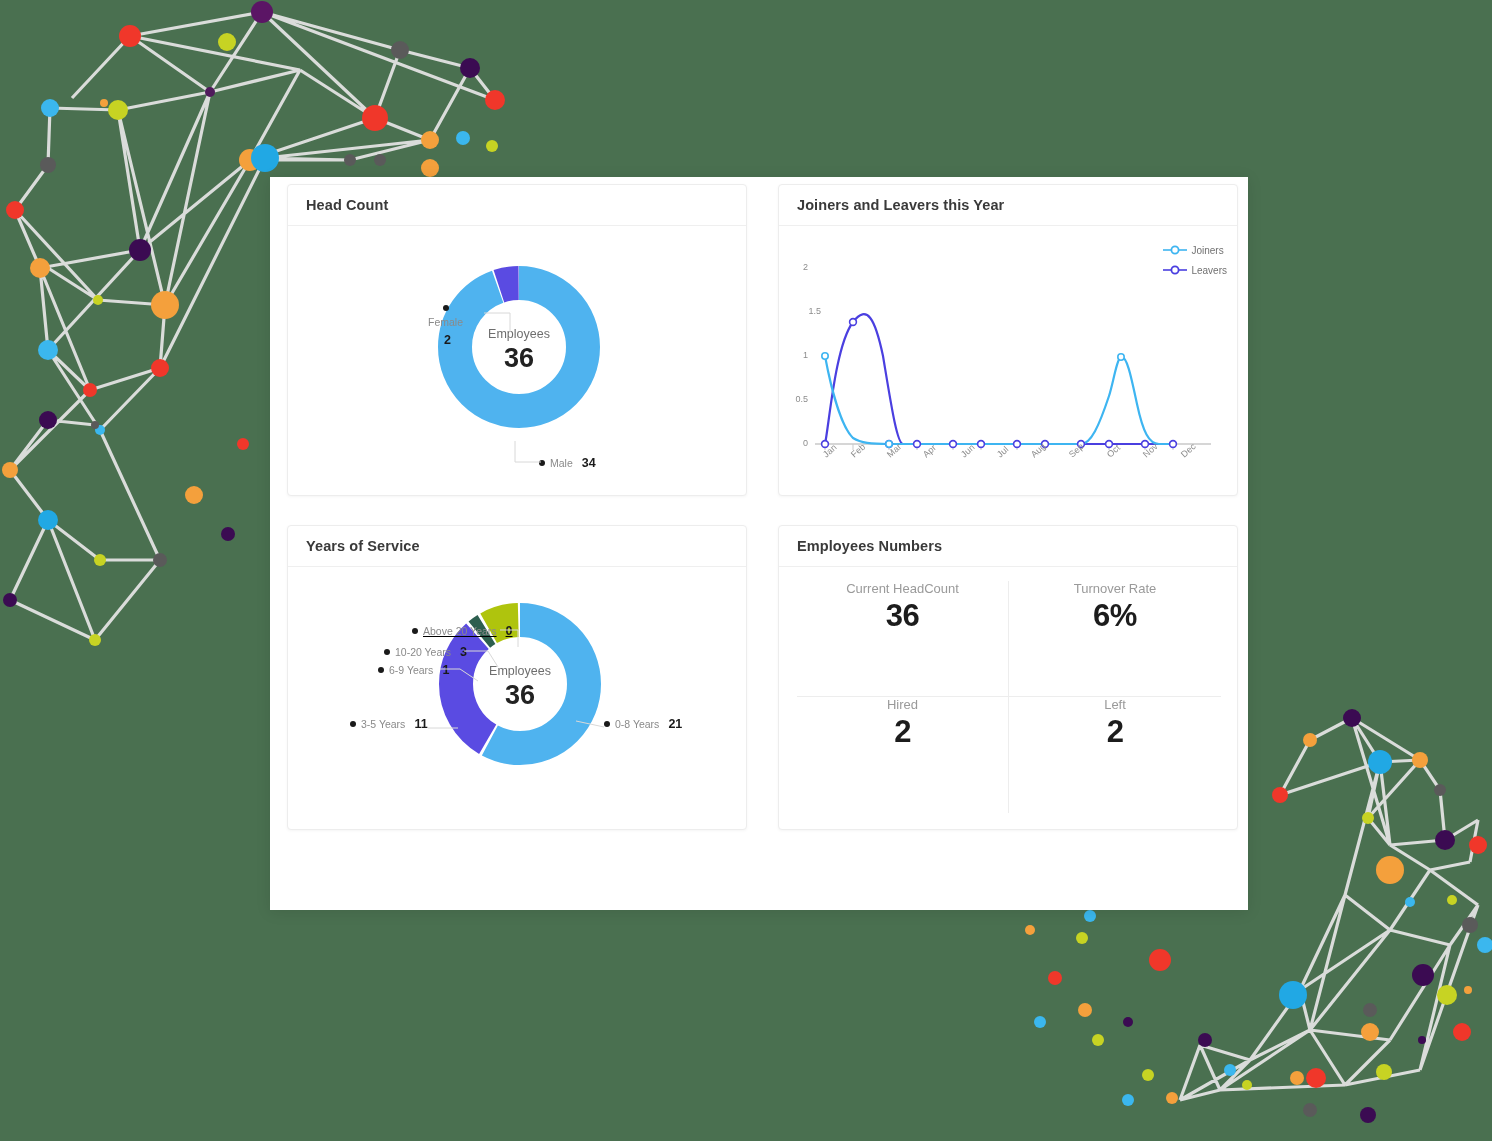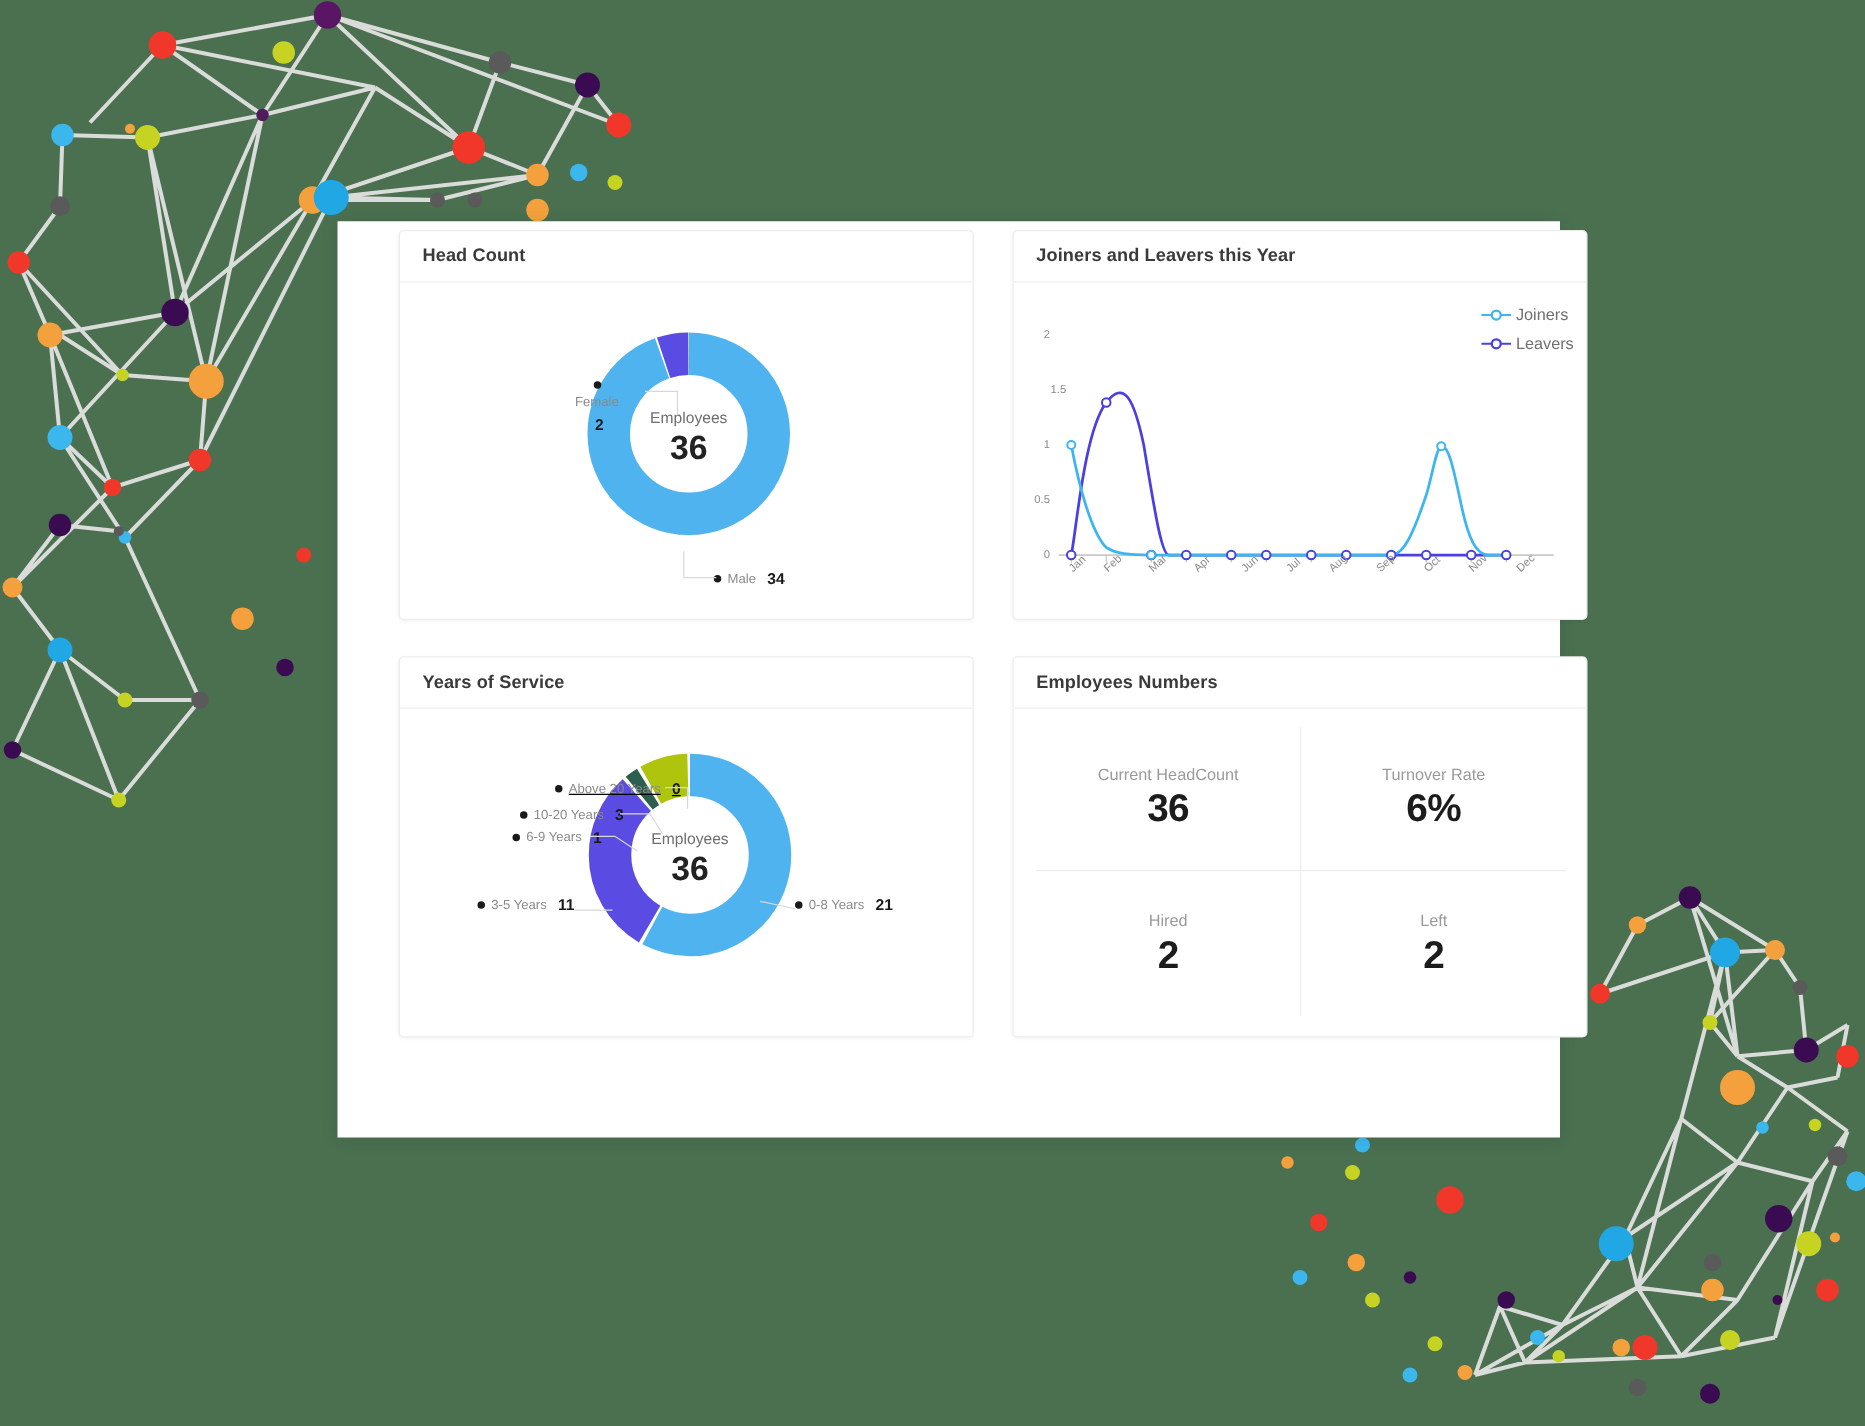--- a/index.html
+++ b/index.html
@@ -24,21 +24,20 @@
     width: 978px; height: 733px;
     background: #ffffff;
     box-shadow: 0 2px 14px rgba(0,0,0,0.10);
   }
   .card {
     position: absolute;
     background: #ffffff;
     border: 1px solid #EDEDED;
     border-radius: 4px;
     box-shadow: 0 1px 3px rgba(0,0,0,0.045);
-    margin-left: 32px;
   }
   #card-headcount { left: 17px;  top: 7px;   width: 460px; height: 312px; }
   #card-joiners   { left: 508px; top: 7px;   width: 460px; height: 312px; }
   #card-years     { left: 17px;  top: 348px; width: 460px; height: 305px; }
   #card-numbers   { left: 508px; top: 348px; width: 460px; height: 305px; }
 
   .card-header {
     height: 41px;
     border-bottom: 1px solid #EFEFEF;
     display: flex; align-items: center;
@@ -74,39 +73,39 @@
   .pie-label .pl-name { color: #8A8A8A; }
   .pie-label .pl-val { color: #1A1A1A; font-weight: bold; font-size: 12.5px; margin-left: 4px; }
   .leader { position: absolute; border-color: #D8D8D8; }
 
   
   .lc-legend {
     position: absolute;
     right: 10px; top: 18px;
     display: flex; flex-direction: column; gap: 8px;
   }
-  .lc-legend-row { display: flex; align-items: center; gap: 4px; font-size: 13px; color: #707070; }
+  .lc-legend-row { display: flex; align-items: center; gap: 4px; font-size: 10px; color: #707070; }
   .lc-ytick { position: absolute; font-size: 9px; color: #8C8C8C; text-align: right; width: 24px; }
   .lc-xtick {
     position: absolute; font-size: 9px; color: #8C8C8C;
     transform-origin: left top; transform: rotate(-42deg);
     white-space: nowrap;
   }
 
   
   .kpi-grid {
     position: absolute; left: 18px; top: 14px;
     width: 424px; height: 232px;
     display: grid;
     grid-template-columns: 1fr 1fr;
     grid-template-rows: 1fr 1fr;
   }
   .kpi-cell {
     display: flex; flex-direction: column;
-    align-items: center; justify-content: center;
+    align-items: center; justify-content: flex-start;
     gap: 2px;
   }
   .kpi-cell.br { border-right: 1px solid #EDEDED; }
   .kpi-cell.bb { border-bottom: 1px solid #EDEDED; }
   .kpi-label { font-size: 13px; color: #9A9A9A; }
   .kpi-value { font-size: 31px; font-weight: bold; color: #1C1C1C; letter-spacing: -0.5px; }
 </style>
 </head>
 <body>
 

